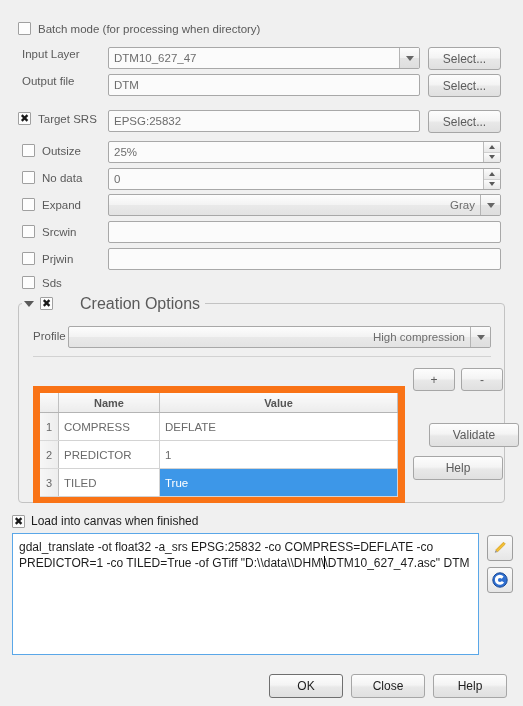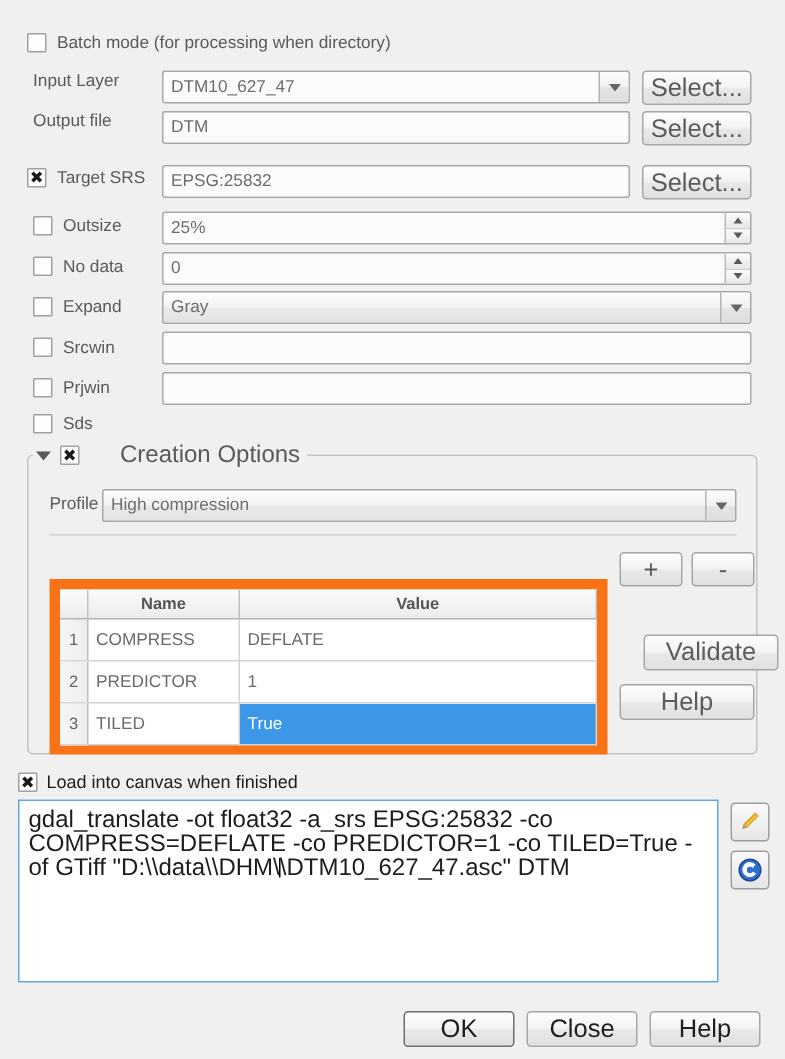--- a/index.html
+++ b/index.html
@@ -55,20 +55,21 @@
 
   .combo {
     background: linear-gradient(to bottom, #fdfdfd 0%, #f3f3f3 48%, #e9e9e9 52%, #e3e3e3 100%);
     border: 1px solid #a8a8a8;
     box-sizing: border-box;
     height: 22px;
     display: flex;
     align-items: center;
     border-radius: 2px;
     overflow: hidden;
+    text-align: right;
   }
   .combo .ctext {
     flex: 1 1 auto;
     padding: 0 5px;
     color: #6d6d6d;
     white-space: nowrap;
     overflow: hidden;
   }
   .combo .carrow {
     width: 19px;
@@ -157,21 +158,21 @@
 
   .btn {
     background: linear-gradient(to bottom, #fdfdfd 0%, #f4f4f4 45%, #e8e8e8 55%, #e0e0e0 100%);
     border: 1px solid #a6a6a6;
     border-radius: 3px;
     height: 23px;
     display: flex;
     align-items: center;
     justify-content: center;
     color: #5c5c5c;
-    font-size: 17px;
+    font-size: 12px;
     box-sizing: border-box;
   }
   .btn.dark-text { color: #1e1e1e; }
   .btn.default { border: 1px solid #6f6f6f; }
 
   .lbl {
     color: #5a5a5a;
     white-space: nowrap;
   }
 
@@ -275,21 +276,21 @@
 
   #cmd-box {
     position: absolute;
     left: 12px; top: 533px;
     width: 467px; height: 122px;
     background: #ffffff;
     border: 1px solid #5aa7e8;
     box-sizing: border-box;
     padding: 5px 6px;
     color: #1d1d1d;
-    font-size: 16px;
+    font-size: 12px;
     line-height: 16px;
     word-wrap: break-word;
     white-space: pre-wrap;
     overflow: hidden;
   }
 
   .icon-btn {
     position: absolute;
     width: 26px; height: 26px;
     border: 1px solid #9e9e9e;

